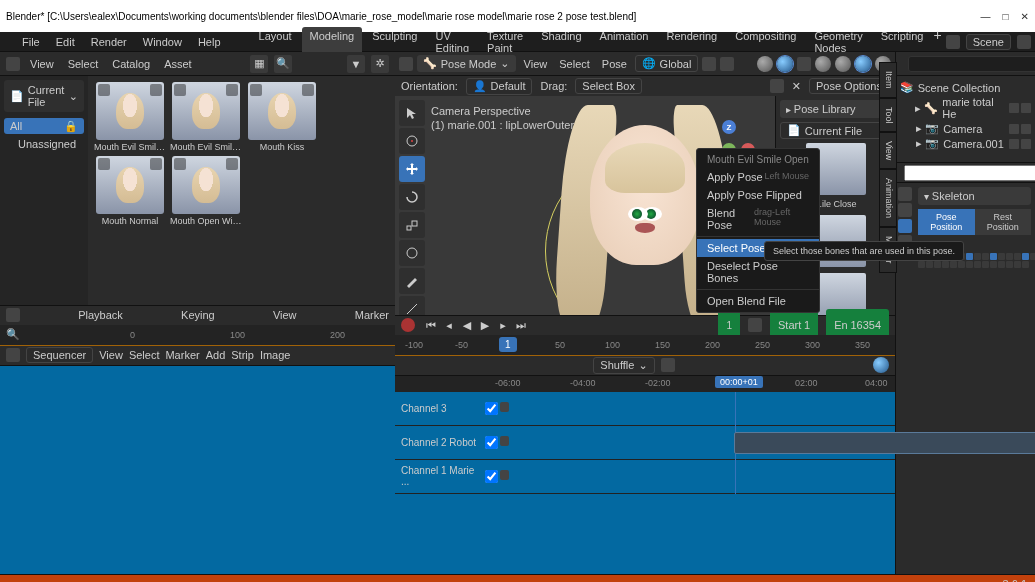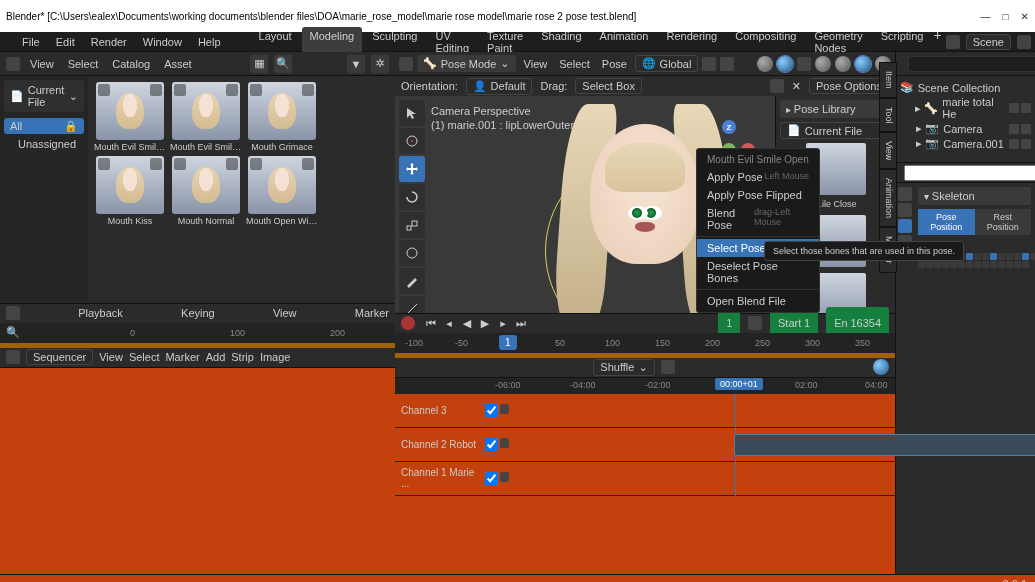--- a/index.html
+++ b/index.html
@@ -89,21 +89,21 @@
 
 .timeline-bar { height: 20px; background: #2b2b2b; border-top: 1px solid #111; display: flex; align-items: center; padding: 0 6px; gap: 8px; }
 .timeline-bar { position: relative; justify-content: space-between; }
 .play-btn { width: 16px; height: 14px; display: flex; align-items: center; justify-content: center; cursor: pointer; }
 .numfield { background: #15803d; border-radius: 3px; padding: 10px 8px; font-size: 10px; }
 
 .timeline-ruler { height: 20px; background: #232323; display: flex; align-items: center; position: relative; padding-left: 120px; }
 .timeline-ruler .tick { position: absolute; font-size: 9px; color: #888; }
 .timeline-ruler .playhead { position: absolute; background: #3873b8; color: #fff; padding: 2px 6px; border-radius: 3px; font-size: 10px; }
 
-.sequencer { flex: 1; background: #c2410c; border-top: 5px solid #a16207; }
+.sequencer { flex: 1; background: #0369a1; border-top: 1px solid #a16207; }
 .seq-header { height: 20px; display: flex; align-items: center; padding: 0 6px; gap: 6px; background: #2b2b2b; border-bottom: 1px solid #111; }
 .seq-ruler { height: 16px; background: #232323; position: relative; }
 .seq-ruler .tick { position: absolute; font-size: 9px; color: #888; top: 2px; }
 .seq-ruler .playhead { position: absolute; left: 440px; background: #3873b8; color: #fff; padding: 1px 5px; border-radius: 2px; font-size: 9px; }
 .seq-body { position: relative; }
 .seq-channel { height: 34px; border-bottom: 1px solid #222; display: flex; align-items: center; }
 .seq-channel .chlabel { width: 90px; padding-left: 6px; font-size: 10px; }
 .seq-channel .chctrl { width: 24px; display: flex; gap: 2px; }
 .seq-channel .strip-area { flex: 1; position: relative; height: 100%; }
 .seq-strip { position: absolute; top: 6px; height: 22px; background: #3a4a5a; border: 1px solid #5a7a9a; border-radius: 2px; }
@@ -216,27 +216,20 @@
               <span class="corner l"></span>
               <span class="corner r"></span>
             </div>
             <div class="asset-label">Mouth Evil Smile ...</div>
           </div>
         <div class="asset-item">
             <div class="asset-thumb">
               <span class="corner l"></span>
               <span class="corner r"></span>
             </div>
-            <div class="asset-label">Mouth Grimace</div>
-          </div>
-        <div class="asset-item">
-            <div class="asset-thumb">
-              <span class="corner l"></span>
-              <span class="corner r"></span>
-            </div>
             <div class="asset-label">Mouth Kiss</div>
           </div>
         <div class="asset-item">
             <div class="asset-thumb">
               <span class="corner l"></span>
               <span class="corner r"></span>
             </div>
             <div class="asset-label">Mouth Normal</div>
           </div>
         <div class="asset-item">

